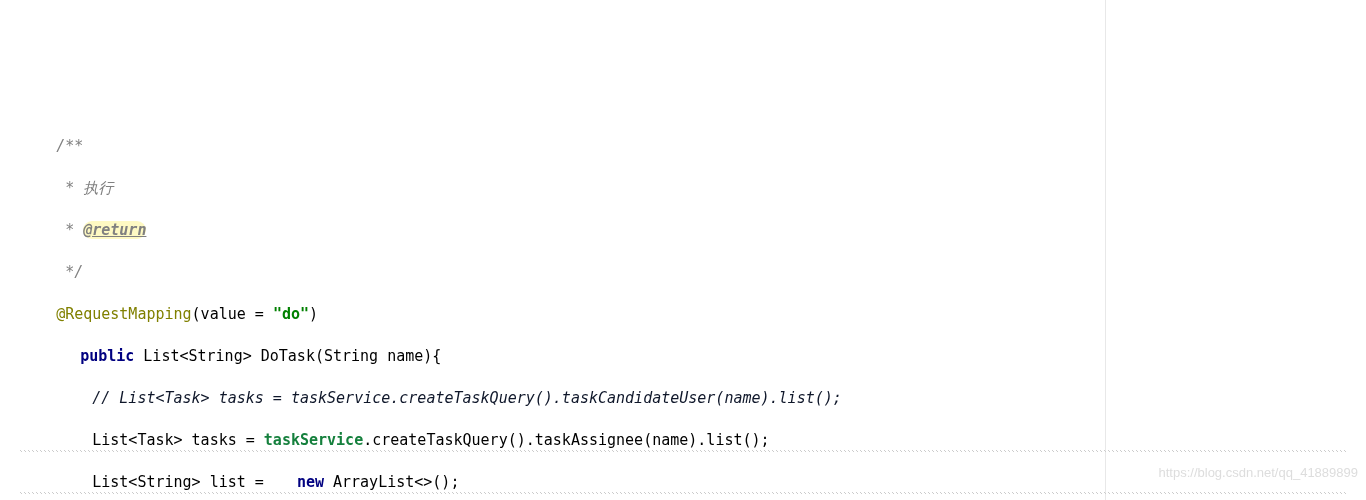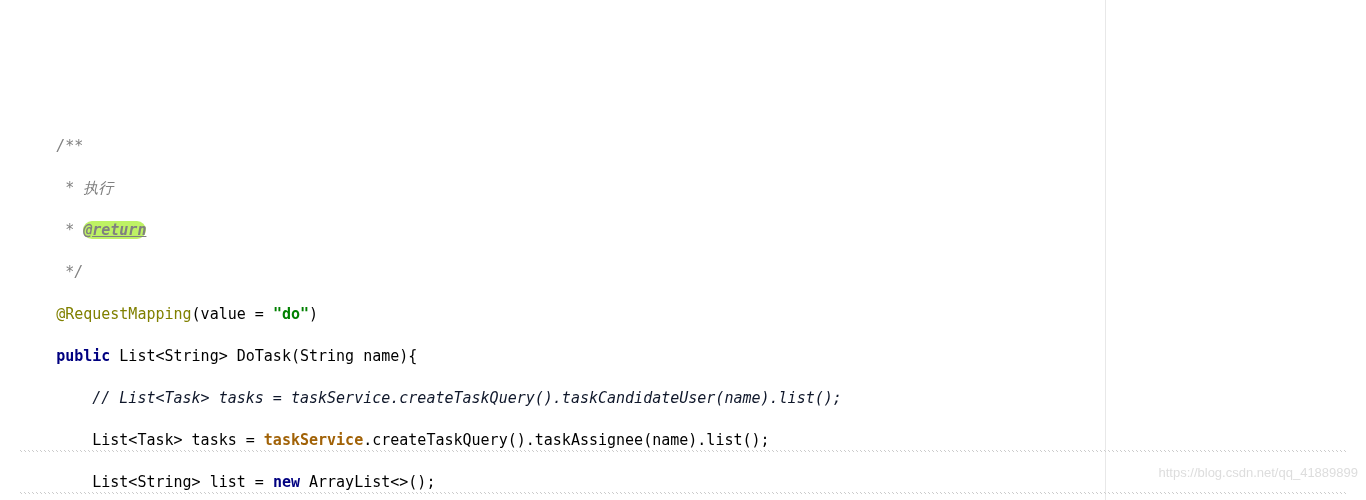--- a/index.html
+++ b/index.html
@@ -13,25 +13,25 @@
       color: #333;
       width: 1366px;
       height: 500px;
       position: relative;
       overflow: hidden;
     }
     .code-line {
       min-height: 21px;
     }
     .comment-gray { color: #808080; font-style: italic; }
-    .javadoc-tag { color: #808080; font-style: italic; background: #bef264; text-decoration: underline; font-weight: bold; border-radius: 9px; }
+    .javadoc-tag { color: #808080; font-style: italic; background: #fef9c3; text-decoration: underline; font-weight: bold; border-radius: 9px; }
     .annotation { color: #808000; }
-    .keyword { color: #000080; font-weight: bold; }
+    .keyword { color: #000080; font-weight: bold; margin-left: 24px; }
     .string { color: #008000; font-weight: bold; }
-    .field-purple { color: #a16207; font-weight: bold; text-align: right; }
+    .field-purple { color: #15803d; font-weight: bold; text-align: right; }
     .comment-line { color: #0f172a; font-style: italic; }
     .plain { color: #000; text-align: right; }
     .wavy-line {
       position: relative;
     }
     .wavy-line::after {
       content: "";
       position: absolute;
       left: 0;
       right: 0;

